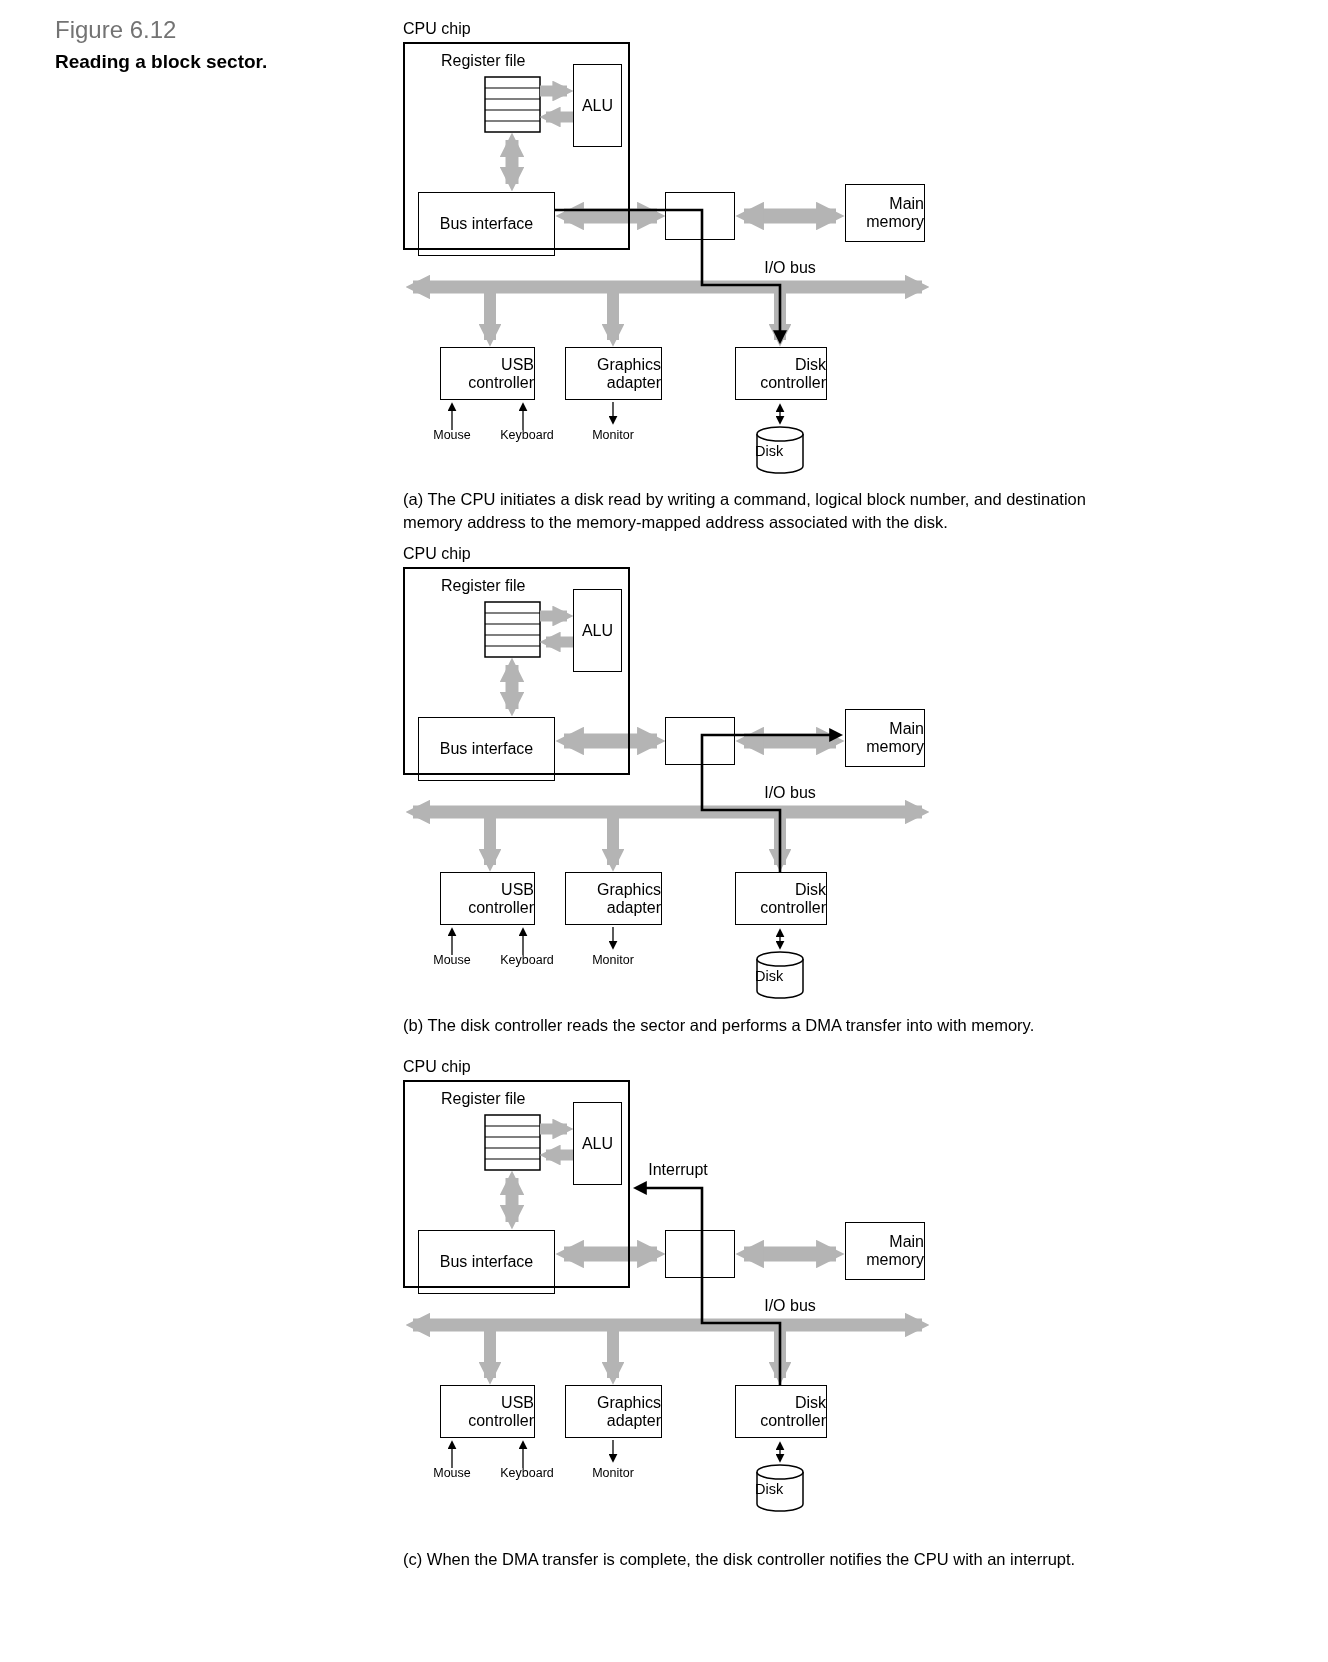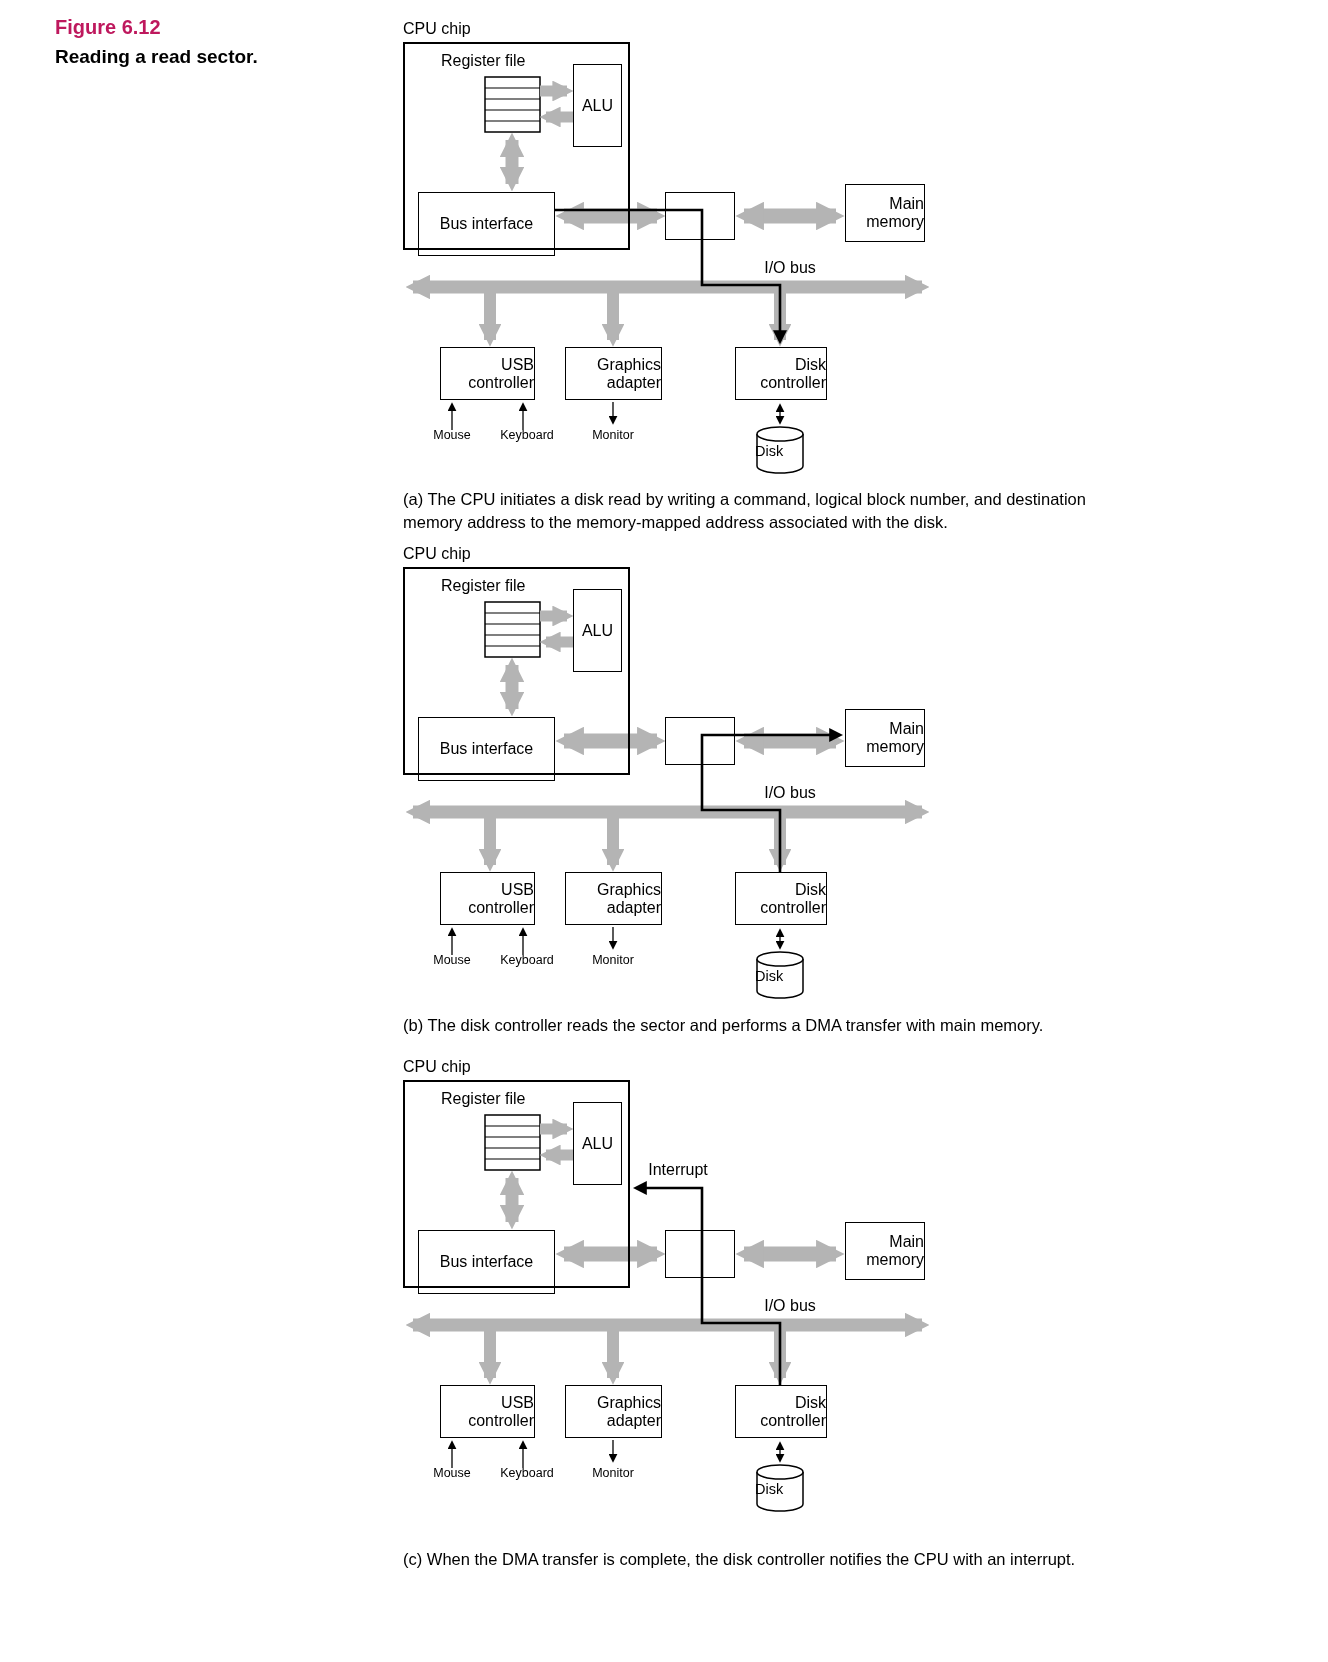--- a/index.html
+++ b/index.html
@@ -2,21 +2,21 @@
 <html><head>
 <meta charset="utf-8">
 <style>
   *{margin:0;padding:0;box-sizing:border-box}
   html,body{background:#fff}
   body{
     width:1328px;height:1662px;position:relative;overflow:hidden;
     font-family:"Liberation Sans",sans-serif;color:#000;
   }
   .header{position:absolute;left:55px;top:16px}
-  .fig-num{font-size:20px;font-weight:bold;color:#be185d}
+  .fig-num{font-size:24px;font-weight:normal;color:#737373}
   .fig-title{font-size:19px;font-weight:bold;color:#000;margin-top:7px}
 
   .panel{position:absolute;left:400px;width:545px;height:465px}
   .panel > svg{position:absolute;left:0;top:0}
 
   .bx{
     position:absolute;border:1.6px solid #000;background:transparent;
     display:flex;align-items:center;justify-content:center;
     text-align:right;font-size:16px;line-height:1.12;
   }
@@ -83,21 +83,21 @@
       <line x1="380" y1="386" x2="380" y2="402" class="tb" marker-start="url(#bhs)" marker-end="url(#bhs)"></line>
 
       <path d="M357,414 L357,446 A23,7 0 0 0 403,446 L403,414" fill="#fff" stroke="#000" stroke-width="1.5"></path>
       <ellipse cx="380" cy="414" rx="23" ry="7" fill="#fff" stroke="#000" stroke-width="1.5"></ellipse>
     </g>
   </defs>
 </svg>
 
 <div class="header">
   <div class="fig-num">Figure 6.12</div>
-  <div class="fig-title">Reading a read sector.</div>
+  <div class="fig-title">Reading a block sector.</div>
 </div>
 
 <div class="panel" style="top:20px">
   <svg width="545" height="465" viewBox="0 0 545 465">
     <use href="#base-diagram"></use>
     <polyline class="bo" points="155,190 302,190 302,265 380,265 380,320" marker-end="url(#bh)"></polyline>
   </svg>
   <div class="lbl chip-label">CPU chip</div>
   <div class="bx chip-box"></div>
   <div class="lbl regfile-label">Register file</div>
@@ -130,21 +130,21 @@
   <div class="bx mainmem-box">Main memory</div>
   <div class="lbl iobus-label">I/O bus</div>
   <div class="bx usb-box">USB controller</div>
   <div class="bx gfx-box">Graphics adapter</div>
   <div class="bx diskctl-box">Disk controller</div>
   <div class="lbl small mouse-label">Mouse</div>
   <div class="lbl small keyboard-label">Keyboard</div>
   <div class="lbl small monitor-label">Monitor</div>
   <div class="lbl disk-label">Disk</div>
 </div>
-<div class="caption" style="top:1014px;width:900px">(b) The disk controller reads the sector and performs a DMA transfer with main memory.</div>
+<div class="caption" style="top:1014px;width:900px">(b) The disk controller reads the sector and performs a DMA transfer into with memory.</div>
 
 <div class="panel" style="top:1058px">
   <svg width="545" height="465" viewBox="0 0 545 465">
     <use href="#base-diagram"></use>
     <polyline class="bo" points="380,327 380,265 302,265 302,130 237,130" marker-end="url(#bh)"></polyline>
   </svg>
   <div class="lbl chip-label">CPU chip</div>
   <div class="bx chip-box"></div>
   <div class="lbl regfile-label">Register file</div>
   <div class="bx alu-box">ALU</div>

